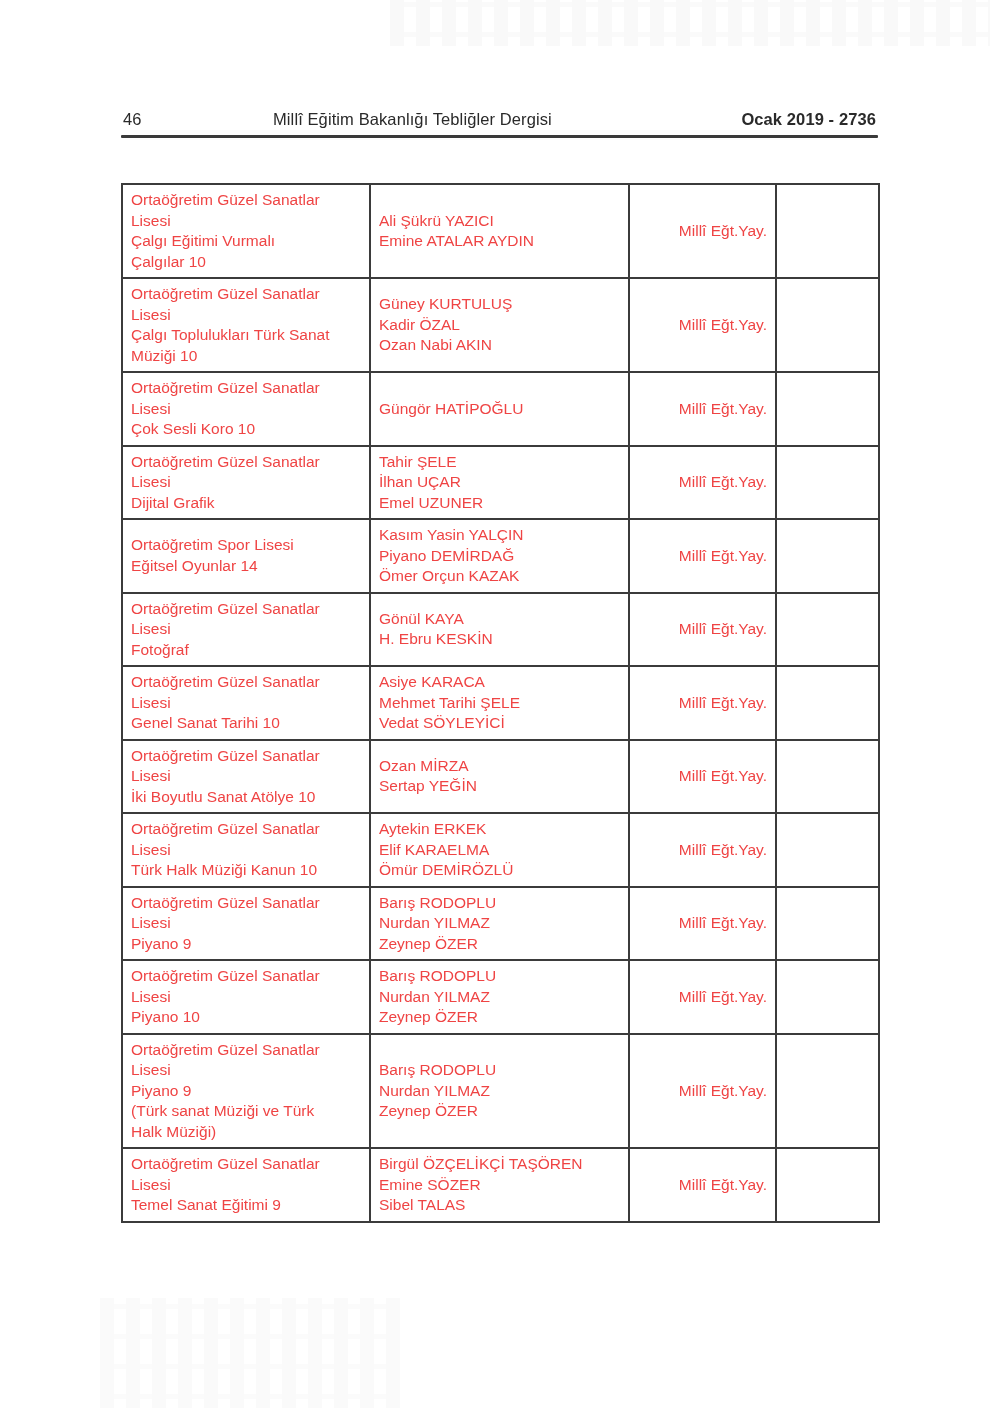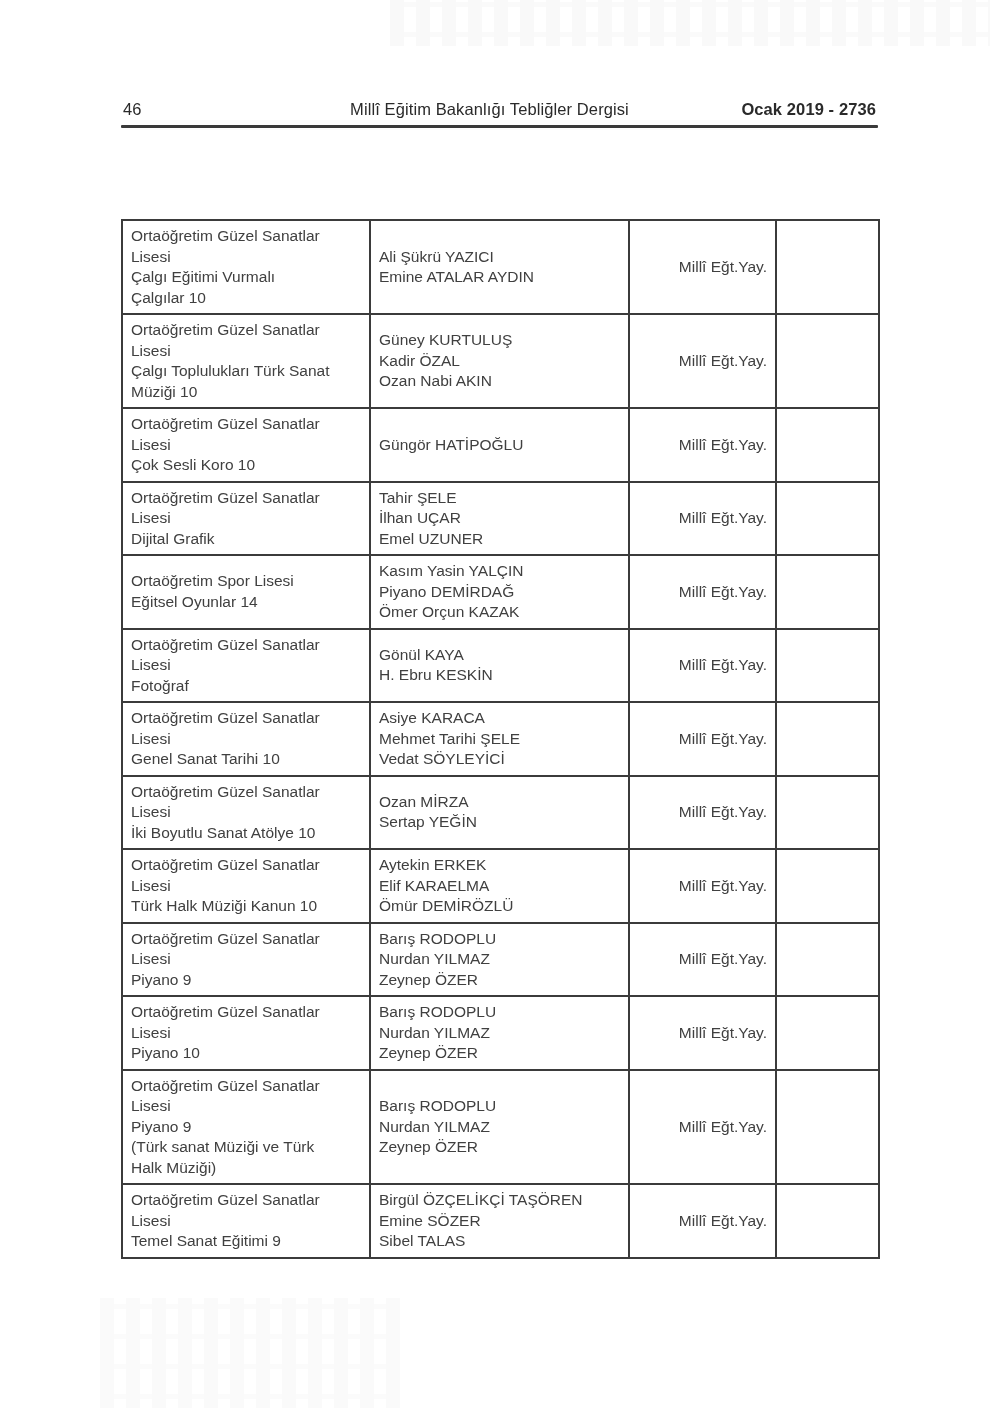--- a/index.html
+++ b/index.html
@@ -12,50 +12,49 @@
     position: relative;
     width: 1000px;
     height: 1424px;
     background: #ffffff;
     overflow: hidden;
   }
   
   .running-head {
     position: absolute;
     left: 121px;
-    top: 100px;
+    top: 110px;
     width: 757px;
   }
   .head-row {
     display: flex;
     align-items: baseline;
     font-size: 16.5px;
     letter-spacing: 0.1px;
     color: #2a2a2a;
     padding: 0 2px 6px 2px;
   }
   .head-page-number { width: 150px; text-align: left; }
-  .head-title { flex: 1; text-align: center; }
+  .head-title { flex: 1; }
   .head-issue { width: 170px; text-align: right; white-space: nowrap; font-weight: bold; }
   .head-rule {
     height: 3px;
     background: #3a3a3a;
     border-radius: 1px;
   }
   
   table.book-table {
     position: absolute;
     left: 121px;
     top: 183px;
     width: 757px;
     border-collapse: collapse;
     table-layout: fixed;
     font-size: 15.5px;
-    color: #404040;
-    margin-top: 36px;
+    color: #ef4444;
   }
   table.book-table td {
     border: 2px solid #3b3b3b;
     vertical-align: middle;
     line-height: 20.5px;
     padding: 5px 8px;
   }
   td.col-course {
     padding-left: 12px;
     white-space: pre-line;

